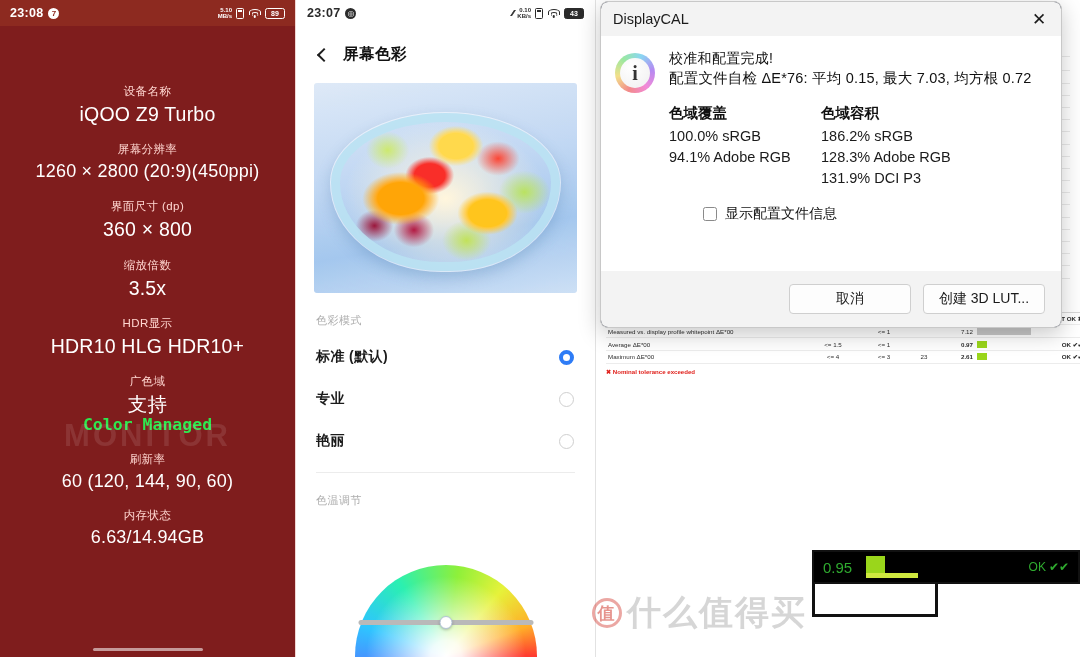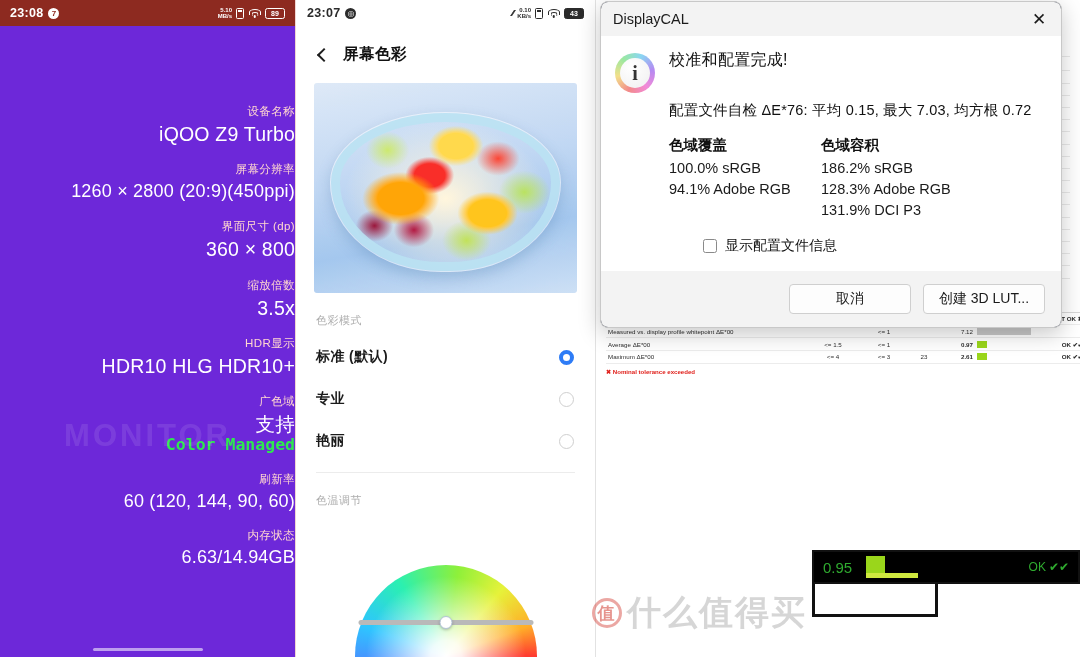--- a/index.html
+++ b/index.html
@@ -8,21 +8,21 @@
     font-family: "Liberation Sans", "DejaVu Sans", sans-serif;
     background: #ffffff;
     overflow: hidden;
     position: relative;
   }
   .root { position: relative; width: 1080px; height: 657px; display: flex; }
 
   
   .panel-phone-info {
     width: 295px; height: 657px;
-    background: #6d28d9;
+    background: #7f1d1d;
     position: relative;
     overflow: hidden;
   }
   .statusbar-dark {
     height: 26px; background: #8d2a20;
     display: flex; align-items: center; justify-content: space-between;
     padding: 0 10px;
     color: #fff; font-size: 12px; font-weight: bold;
   }
   .sb-left { display: flex; align-items: center; gap: 5px; }
@@ -44,22 +44,22 @@
   .ic-wifi .w1{width:12px;height:6px;top:1px;}
   .ic-wifi .w2{width:7px;height:4px;top:4px;}
   .ic-wifi .w3{width:2.5px;height:2.5px;top:7.5px;background:#fff;border-radius:50%;border:none;}
   .ic-batt {
     min-width: 20px; height: 11px; border:1.2px solid #fff; border-radius: 2.5px;
     font-size: 7px; line-height: 9px; text-align: center; font-weight: bold; color:#fff;
     padding: 0 1px;
   }
 
   .phone-info-body {
-    padding-top: 78px;
-    text-align: right;
+    padding-top: 58px;
+    text-align: center;
     color: #ffffff;
   }
   .info-block { margin-bottom: 17px; }
   .info-label {
     font-size: 11.5px; color: #ffd6d0; letter-spacing: .4px; margin-bottom: 4px;
   }
   .info-value {
     font-size: 19.5px; font-weight: 500; letter-spacing: .2px; line-height: 1.15;
   }
   .info-value.small { font-size: 18px; }
@@ -280,21 +280,21 @@
   }
   .dlg-icon:after {
     content: ""; position: absolute; inset: 5px; border-radius: 50%;
     background: radial-gradient(circle at 38% 32%, #ffffff 0%, #f4f4f4 70%);
   }
   .dlg-icon .i-glyph {
     position: absolute; inset: 0; display: flex; align-items: center; justify-content: center;
     font-size: 20px; font-weight: bold; color: #333; font-family: "Liberation Serif", serif; z-index: 2;
   }
   .dlg-text { flex: 1; }
-  .dlg-h1 { font-size: 16px; color: #111; margin-bottom: 30px; letter-spacing:.3px;}
+  .dlg-h1 { font-size: 14px; color: #111; margin-bottom: 1px; letter-spacing:.3px;}
   .dlg-selfcheck { font-size: 14.5px; color: #111; margin-bottom: 16px; letter-spacing:.2px;}
   .gamut-cols { display: flex; margin-bottom: 16px; }
   .gamut-col { min-width: 152px; }
   .gamut-h { font-size: 14.5px; font-weight: bold; color: #111; margin-bottom: 3px; }
   .gamut-line { font-size: 14.5px; color: #1b1b1b; line-height: 1.45; }
   .chk-row { display: flex; align-items: center; gap: 8px; padding-left: 34px; }
   .chk-box {
     width: 14px; height: 14px; border: 1.4px solid #8a8a8a; border-radius: 2.5px; background: #fff;
   }
   .chk-label { font-size: 14px; color: #111; }

